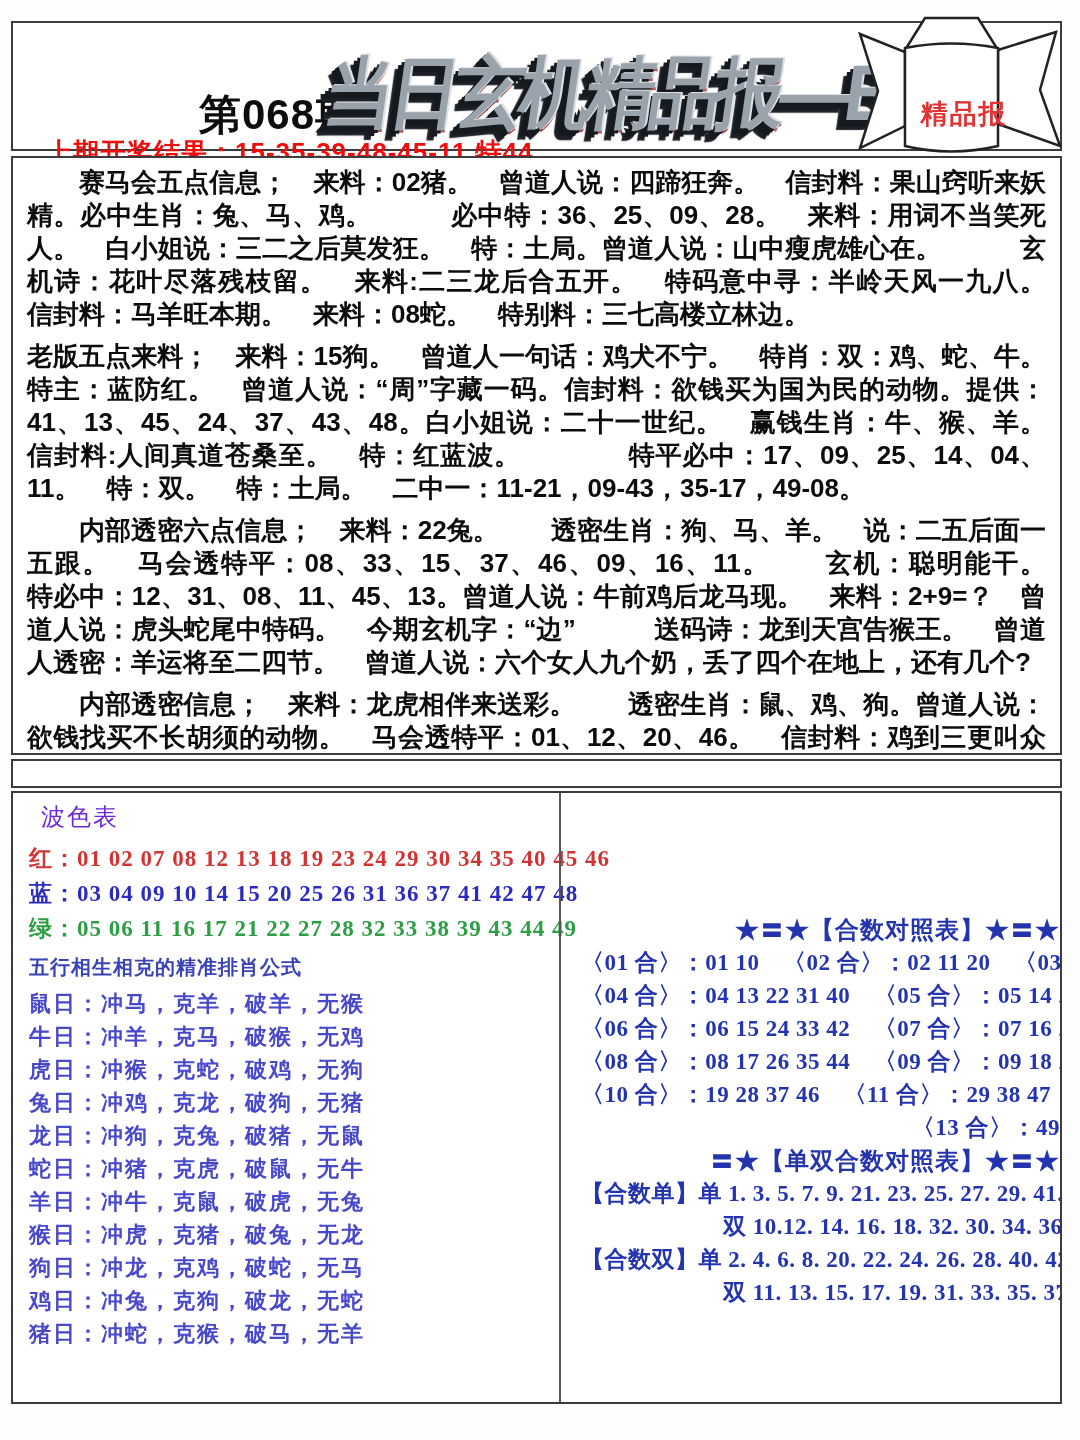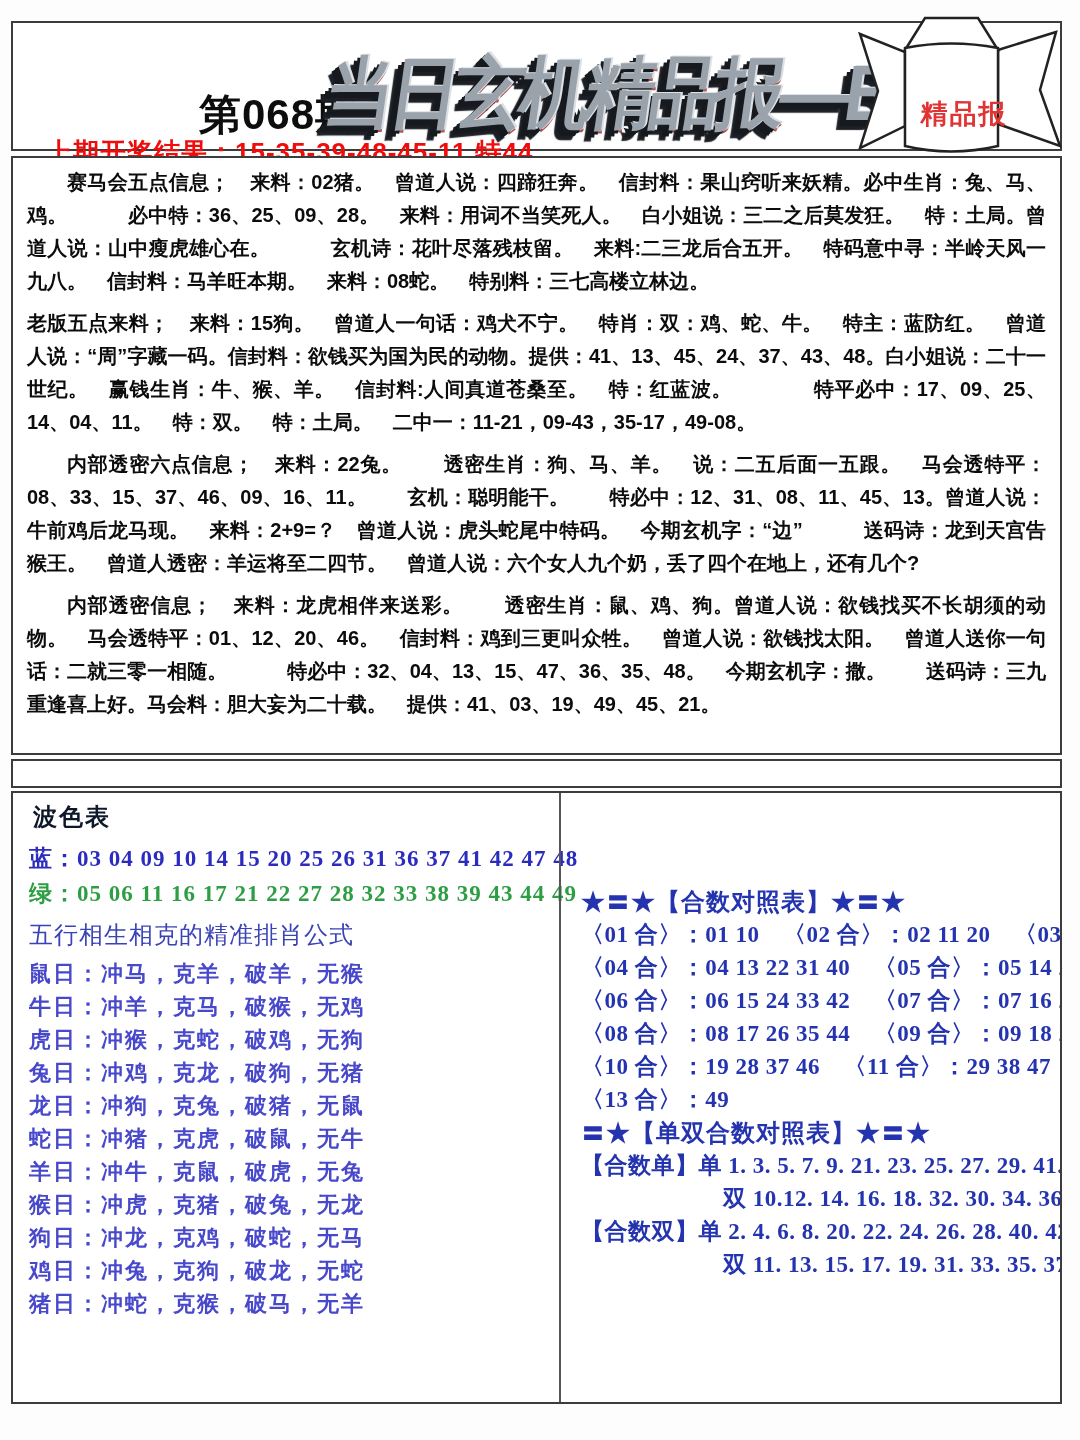--- a/index.html
+++ b/index.html
@@ -38,51 +38,51 @@
     position:absolute;left:880px;top:96px;width:168px;text-align:center;z-index:6;
     font-size:27px;font-weight:700;color:#e03434;letter-spacing:2px;
   }
   
   .tips-box{
     position:absolute;left:11px;top:156px;width:1051px;height:599px;
     border:2px solid #3c3c3c;background:#fff;box-sizing:border-box;
     padding:8px 14px 0 14px;overflow:hidden;
   }
   .tip{
-    margin:0 0 9px 0;font-size:20px;line-height:33px;font-weight:700;
+    margin:0 0 9px 0;font-size:26px;line-height:33px;font-weight:700;
     color:#0c0c0c;text-align:justify;
   }
   .tip.indent{text-indent:2em;}
   
   .strip-box{
     position:absolute;left:11px;top:759px;width:1051px;height:29px;
     border:2px solid #3c3c3c;background:#fff;box-sizing:border-box;
   }
   
   .bottom-box{
     position:absolute;left:11px;top:791px;width:1051px;height:613px;
     border:2px solid #3c3c3c;background:#fff;box-sizing:border-box;overflow:hidden;
   }
   .left-col{
     position:absolute;left:0;top:0;width:546px;height:100%;
     padding:6px 0 0 16px;box-sizing:border-box;
   }
   .right-col{
     position:absolute;left:546px;top:0;right:0;bottom:0;
-    border-left:2px solid #555;padding:92px 0 0 20px;box-sizing:border-box;
+    border-left:2px solid #555;padding:120px 0 0 20px;box-sizing:border-box;text-align:right;
   }
-  .bose-title{font-size:24px;font-weight:700;color:#0f172a;margin:2px 0 8px 4px;letter-spacing:2px;}
+  .bose-title{font-size:24px;font-weight:400;color:#6d28d9;margin:2px 0 8px 12px;letter-spacing:2px;}
   .bose-row{
     font-family:"Liberation Serif",serif;font-size:23px;line-height:35px;
     font-weight:600;letter-spacing:1px;white-space:nowrap;
   }
   .bose-red{color:#d23333;}
   .bose-blue{color:#2b2bbf;}
   .bose-green{color:#2e9e44;}
-  .wuxing-title{font-size:24px;font-weight:400;color:#3a43b5;margin:8px 0 6px 0;letter-spacing:1px;}
+  .wuxing-title{font-size:20px;font-weight:700;color:#3a43b5;margin:8px 0 6px 0;letter-spacing:1px;}
   .zodiac-line{
     font-family:"Liberation Serif",serif;font-size:22px;line-height:33px;
     font-weight:600;color:#4848cb;letter-spacing:2px;white-space:nowrap;
   }
   .hesu-header{
     font-size:24px;font-weight:700;color:#2433ae;line-height:33px;
     letter-spacing:1px;white-space:nowrap;
   }
   .hesu-row{
     font-family:"Liberation Serif",serif;font-size:23px;line-height:33px;
@@ -122,20 +122,23 @@
     <p class="tip indent">内部透密六点信息；　来料：22兔。　　透密生肖：狗、马、羊。　说：二五后面一五跟。　马会透特平：08、33、15、37、46、09、16、11。　　玄机：聪明能干。　　特必中：12、31、08、11、45、13。曾道人说：牛前鸡后龙马现。　来料：2+9=？　曾道人说：虎头蛇尾中特码。　今期玄机字：“边”　　　送码诗：龙到天宫告猴王。　曾道人透密：羊运将至二四节。　曾道人说：六个女人九个奶，丢了四个在地上，还有几个?</p>
     <p class="tip indent">内部透密信息；　来料：龙虎相伴来送彩。　　透密生肖：鼠、鸡、狗。曾道人说：欲钱找买不长胡须的动物。　马会透特平：01、12、20、46。　信封料：鸡到三更叫众牲。　曾道人说：欲钱找太阳。　曾道人送你一句话：二就三零一相随。　　　特必中：32、04、13、15、47、36、35、48。　今期玄机字：撒。　　送码诗：三九重逢喜上好。马会料：胆大妄为二十载。　提供：41、03、19、49、45、21。</p>
   </div>
 
   <div class="strip-box"></div>
 
   <div class="bottom-box">
 
     <div class="left-col">
       <div class="bose-title">波色表</div>
+      <div class="bose-row bose-red">
+        <span>红：</span><span>01 02 07 08 12 13 18 19 23 24 29 30 34 35 40 45 46</span>
+      </div>
       <div class="bose-row bose-blue">
         <span>蓝：</span><span>03 04 09 10 14 15 20 25 26 31 36 37 41 42 47 48</span>
       </div>
       <div class="bose-row bose-green">
         <span>绿：</span><span>05 06 11 16 17 21 22 27 28 32 33 38 39 43 44 49</span>
       </div>
       <div class="wuxing-title">五行相生相克的精准排肖公式</div>
       <div class="zodiac-line">鼠日：冲马，克羊，破羊，无猴</div>
       <div class="zodiac-line">牛日：冲羊，克马，破猴，无鸡</div>
       <div class="zodiac-line">虎日：冲猴，克蛇，破鸡，无狗</div>

